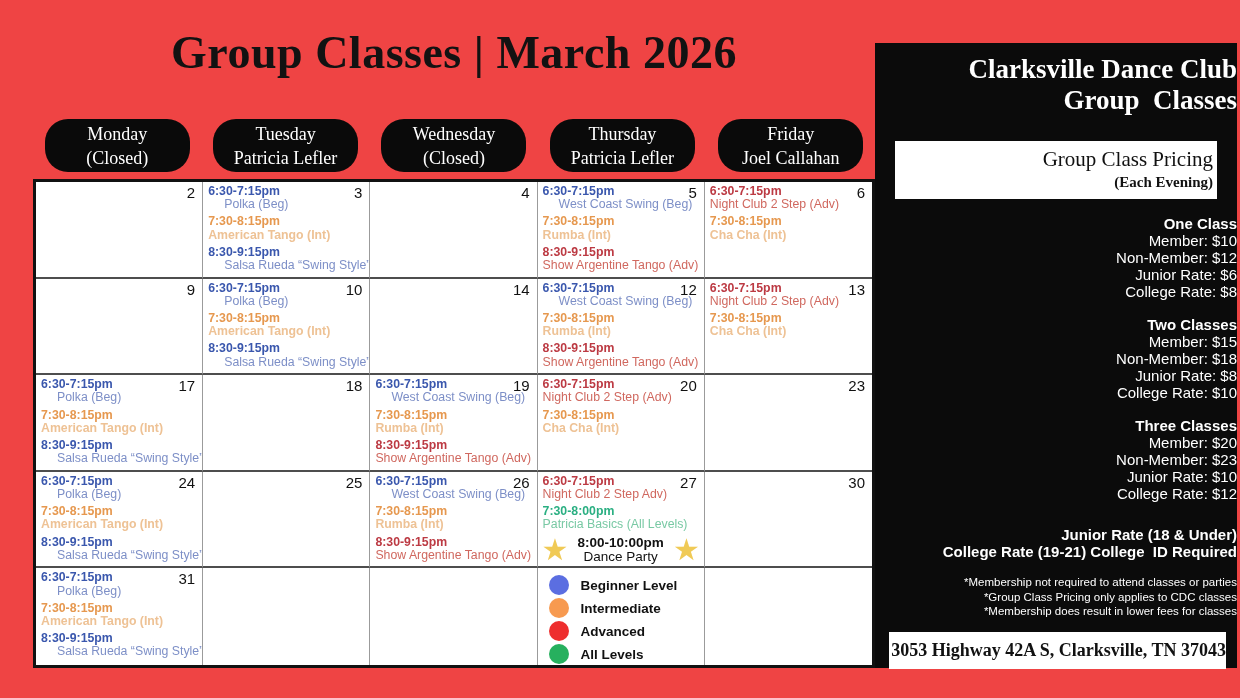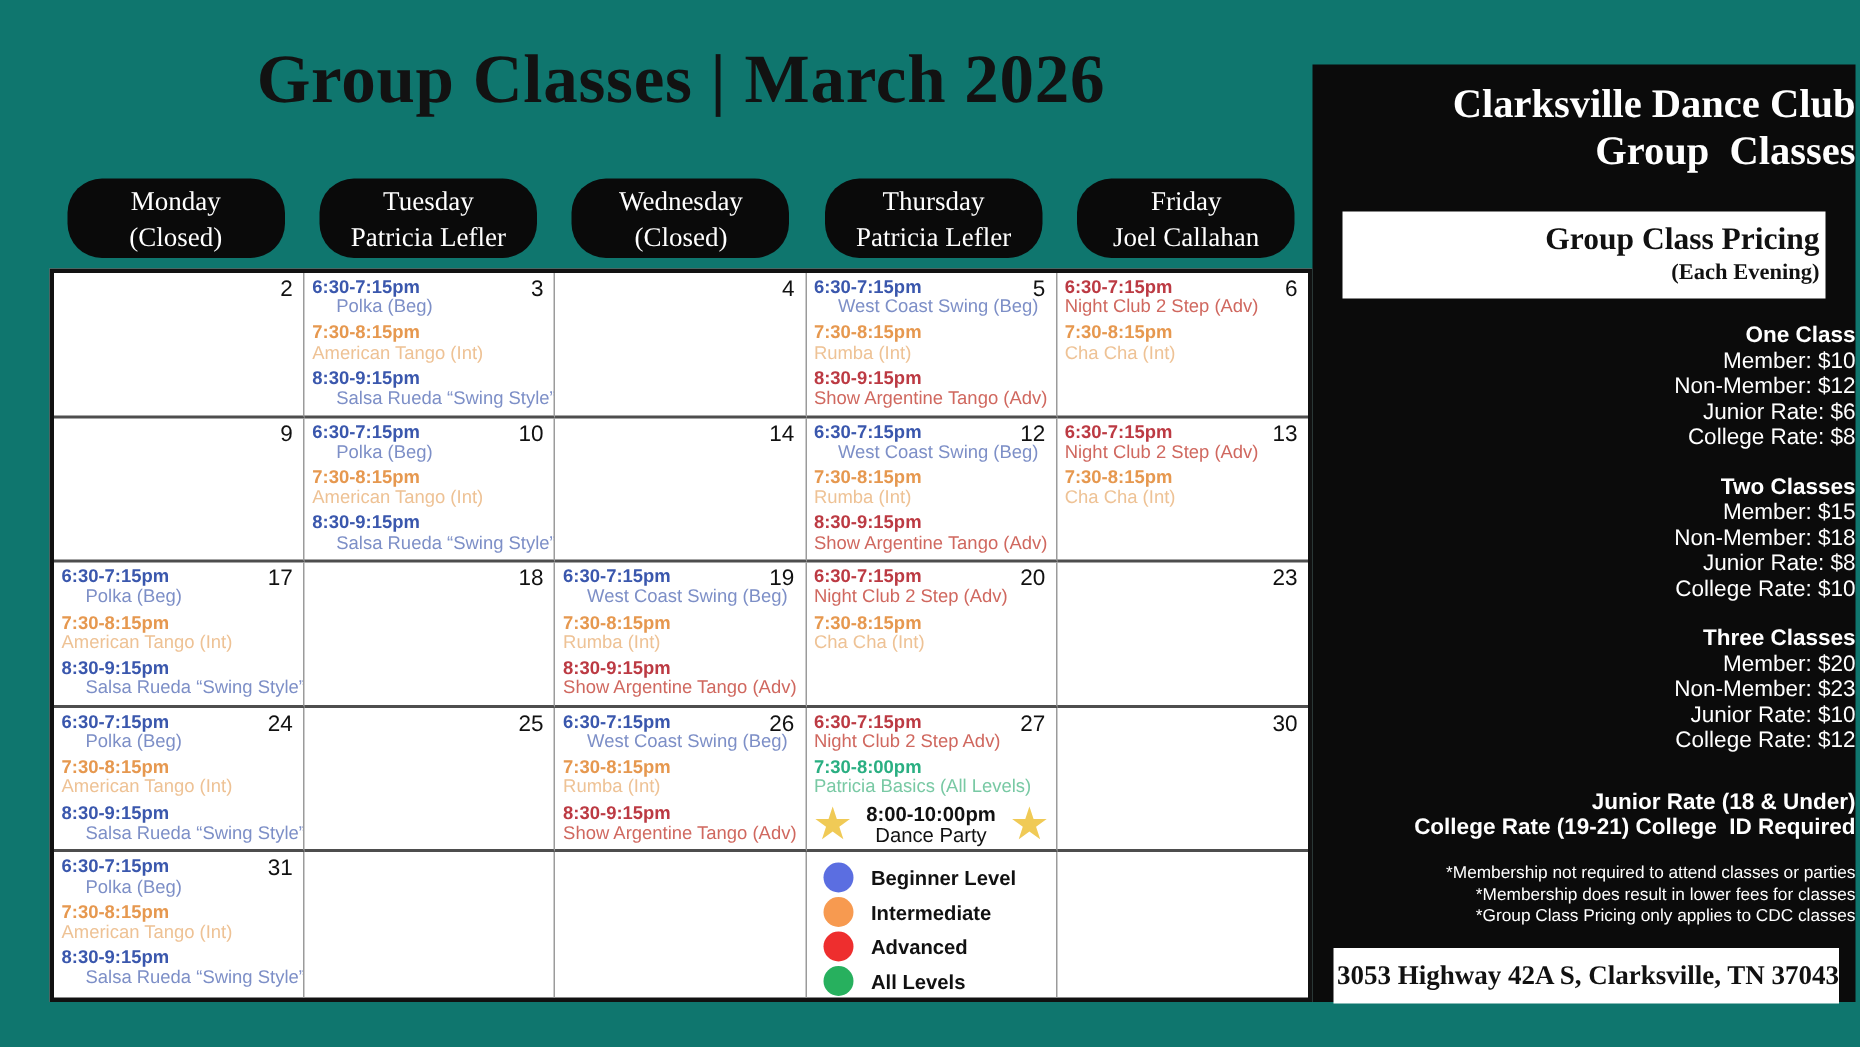--- a/index.html
+++ b/index.html
@@ -1,16 +1,16 @@
 <!DOCTYPE html>
 <html style="--header-bg: #0a0a0a; --sidebar-bg: #0b0b0b; --beginner-time: #3a57ad; --beginner-name: #7d8fc7; --intermediate-time: #e6984f; --intermediate-name: #eec295; --advanced-time: #bc3a43; --advanced-name: #d0685f; --all-levels-time: #2aaf82; --all-levels-name: #79c9a4; --star: #f0ca56;"><head>
 <meta charset="utf-8">
 <style>
   html,body{margin:0;padding:0;background:#fff;}
-  .canvas{position:relative;width:1240px;height:698px;background:#0f766e;overflow:hidden;
+  .canvas{position:relative;width:1240px;height:698px;background:#ef4444;overflow:hidden;
           font-family:"Liberation Sans",sans-serif;color:#111;}
 
   
   .title{position:absolute;left:33px;top:26px;width:842px;margin:0;text-align:center;
          font-family:"Liberation Serif",serif;font-weight:700;font-size:46px;
          letter-spacing:.5px;color:#121212;}
 
   
   .day-headers{position:absolute;left:33px;top:119px;width:842px;display:grid;
                grid-template-columns:repeat(5,1fr);justify-items:center;}
@@ -24,21 +24,21 @@
         grid-template-rows:repeat(5,1fr);background:#fff;}
   .cell{position:relative;box-sizing:border-box;border-right:1px solid #9b9b9b;
         border-bottom:2px solid #4e4e4e;padding:3px 4px 0 5px;overflow:hidden;}
   .cell:nth-child(5n){border-right:none;}
   .cell:nth-child(n+21){border-bottom:none;}
   .date{position:absolute;top:2px;right:7px;font-size:15px;color:#111;}
   .entry{margin-bottom:4px;font-size:12.3px;line-height:13.2px;}
   .class-time{display:block;font-weight:bold;white-space:nowrap;}
   .class-name{display:block;white-space:nowrap;}
   .lvl-beg .class-time{color:var(--beginner-time);} .lvl-beg .class-name{color:var(--beginner-name);margin-left:16px;}
-  .lvl-int .class-time{color:var(--intermediate-time);} .lvl-int .class-name{color:var(--intermediate-name);}
+  .lvl-int .class-time{color:var(--intermediate-time);} .lvl-int .class-name{color:var(--intermediate-name);font-weight:bold;}
   .lvl-adv .class-time{color:var(--advanced-time);} .lvl-adv .class-name{color:var(--advanced-name);}
   .lvl-all .class-time{color:var(--all-levels-time);} .lvl-all .class-name{color:var(--all-levels-name);}
 
   
   .party{display:flex;align-items:center;justify-content:space-between;margin:1px 0 0 -1px;}
   .star-icon{font-size:30px;line-height:28px;color:var(--star);}
   .party-text{text-align:center;font-size:13.5px;line-height:14.5px;color:#111;}
   .party-time{font-weight:bold;}
 
   
@@ -47,21 +47,21 @@
   .legend-dot{width:20px;height:20px;border-radius:50%;margin:0 12px 0 6px;flex:0 0 auto;}
   .legend-label{font-weight:bold;font-size:13.5px;color:#111;white-space:nowrap;}
 
   
   .sidebar{position:absolute;left:875px;top:43px;width:362px;height:625px;box-sizing:border-box;
            background:var(--sidebar-bg);color:#fff;text-align:right;padding-top:11px;}
   .sb-title{font-family:"Liberation Serif",serif;font-weight:700;font-size:27px;line-height:31px;}
   .ws-pre{white-space:pre-wrap;}
   .pricing-box{background:#fff;color:#111;margin:25px 20px 0;padding:6px 4px 8px;
                font-family:"Liberation Serif",serif;}
-  .pb-title{font-size:21px;font-weight:700;}
+  .pb-title{font-size:21px;font-weight:400;}
   .pb-sub{font-size:15px;font-weight:700;margin-top:2px;}
   .pricing-section{margin-top:16px;font-size:15px;line-height:17px;}
   .pricing-heading{font-weight:bold;}
   .rate-note{font-weight:bold;font-size:15px;line-height:17px;}
   .rate-note.first{margin-top:24px;}
   .footnotes{margin-top:15px;font-size:11.5px;line-height:14.5px;}
   .address-box{background:#fff;color:#111;margin:13px 11px 0 14px;padding:8px 0;
                font-family:"Liberation Serif",serif;font-weight:700;font-size:18px;
                white-space:nowrap;}
 </style>
@@ -361,19 +361,19 @@
           <div>Junior Rate: $10</div>
           <div>College Rate: $12</div>
         </div>
       </div>
 
     <div class="rate-note first">Junior Rate (18 &amp; Under)</div>
     <div class="rate-note ws-pre">College Rate (19-21) College  ID Required</div>
 
     <div class="footnotes">
         <div>*Membership not required to attend classes or parties</div>
+        <div>*Group Class Pricing only applies to CDC classes</div>
         <div>*Membership does result in lower fees for classes</div>
-        <div>*Group Class Pricing only applies to CDC classes</div>
       </div>
 
     <div class="address-box">3053 Highway 42A S, Clarksville, TN 37043</div>
   </aside>
 </div>
 
 </body></html>

